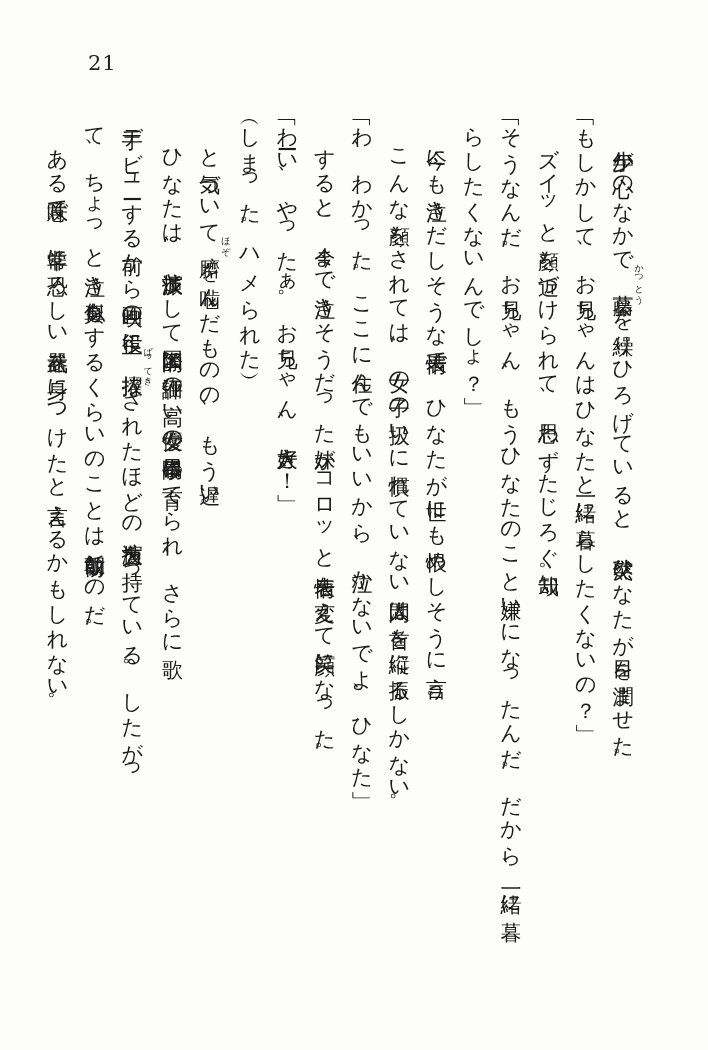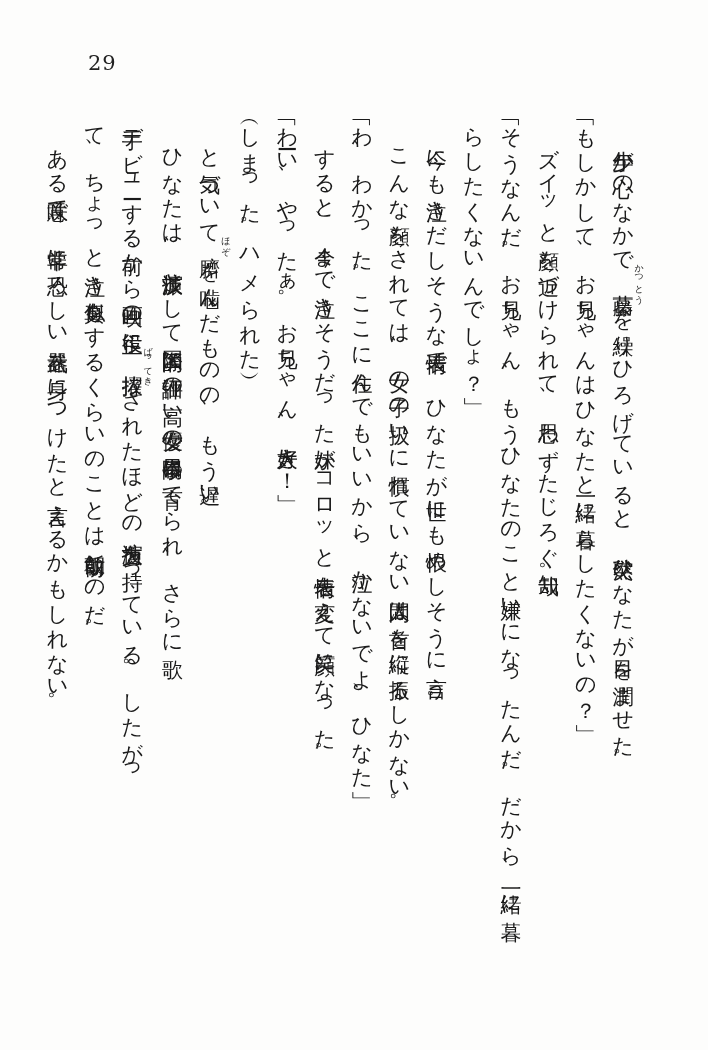--- a/index.html
+++ b/index.html
@@ -46,21 +46,21 @@
   rt {
     font-size: 9px;
     letter-spacing: 0;
     color: #222;
   }
 </style>
 </head>
 <body>
 
 <div class="page" style="background: rgb(253, 253, 252); color: rgb(26, 26, 26);">
-  <div class="page-number">29</div>
+  <div class="page-number">21</div>
   <div class="text-block">
       <div class="text-line">　少年が心のなかで<ruby>葛藤<rt>かつとう</rt></ruby>を繰りひろげていると、突然ひなたが目を潤ませた。</div>
       <div class="text-line">「もしかして、お兄ちゃんはひなたと一緒に暮らしたくないの？」</div>
       <div class="text-line">　ズイッと顔を近づけられて、思わずたじろぐ知哉。</div>
       <div class="text-line">「そうなんだ。お兄ちゃん、もうひなたのこと嫌いになったんだ。だから、一緒に暮</div>
       <div class="text-line">らしたくないんでしょ？」</div>
       <div class="text-line">　今にも泣きだしそうな表情で、ひなたが世にも恨めしそうに言う。</div>
       <div class="text-line">　こんな顔をされては、女の子の扱いに慣れていない人間は首を縦に振るしかない。</div>
       <div class="text-line">「わ、わかった。ここに住んでもいいから、泣かないでよ、ひなた」</div>
       <div class="text-line">　すると、今まで泣きそうだった妹がコロッと表情を変えて笑顔になった。</div>

